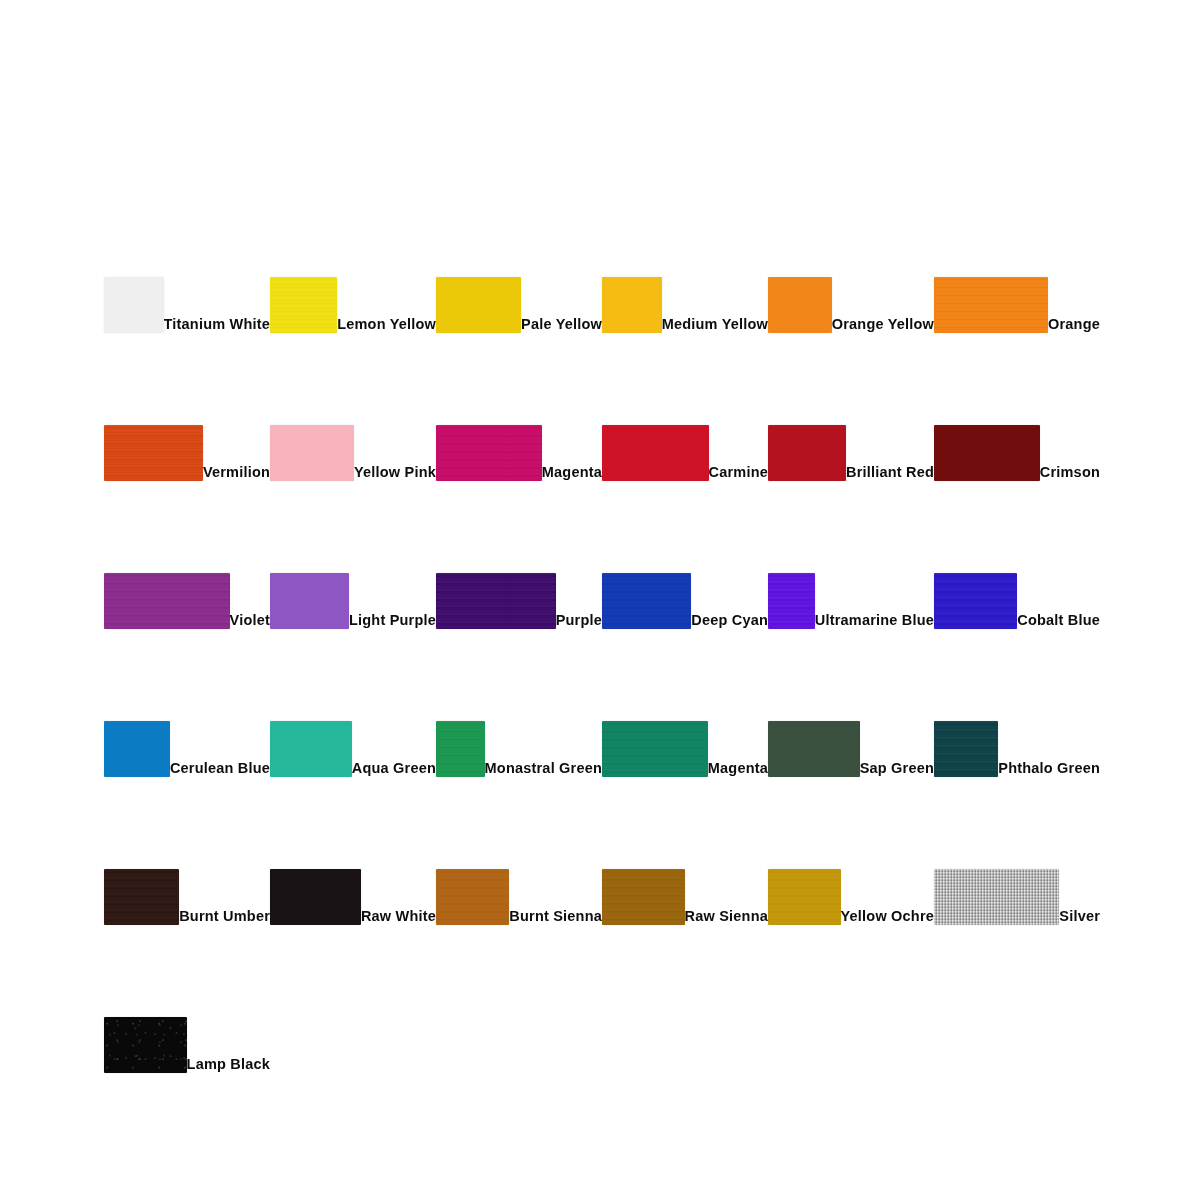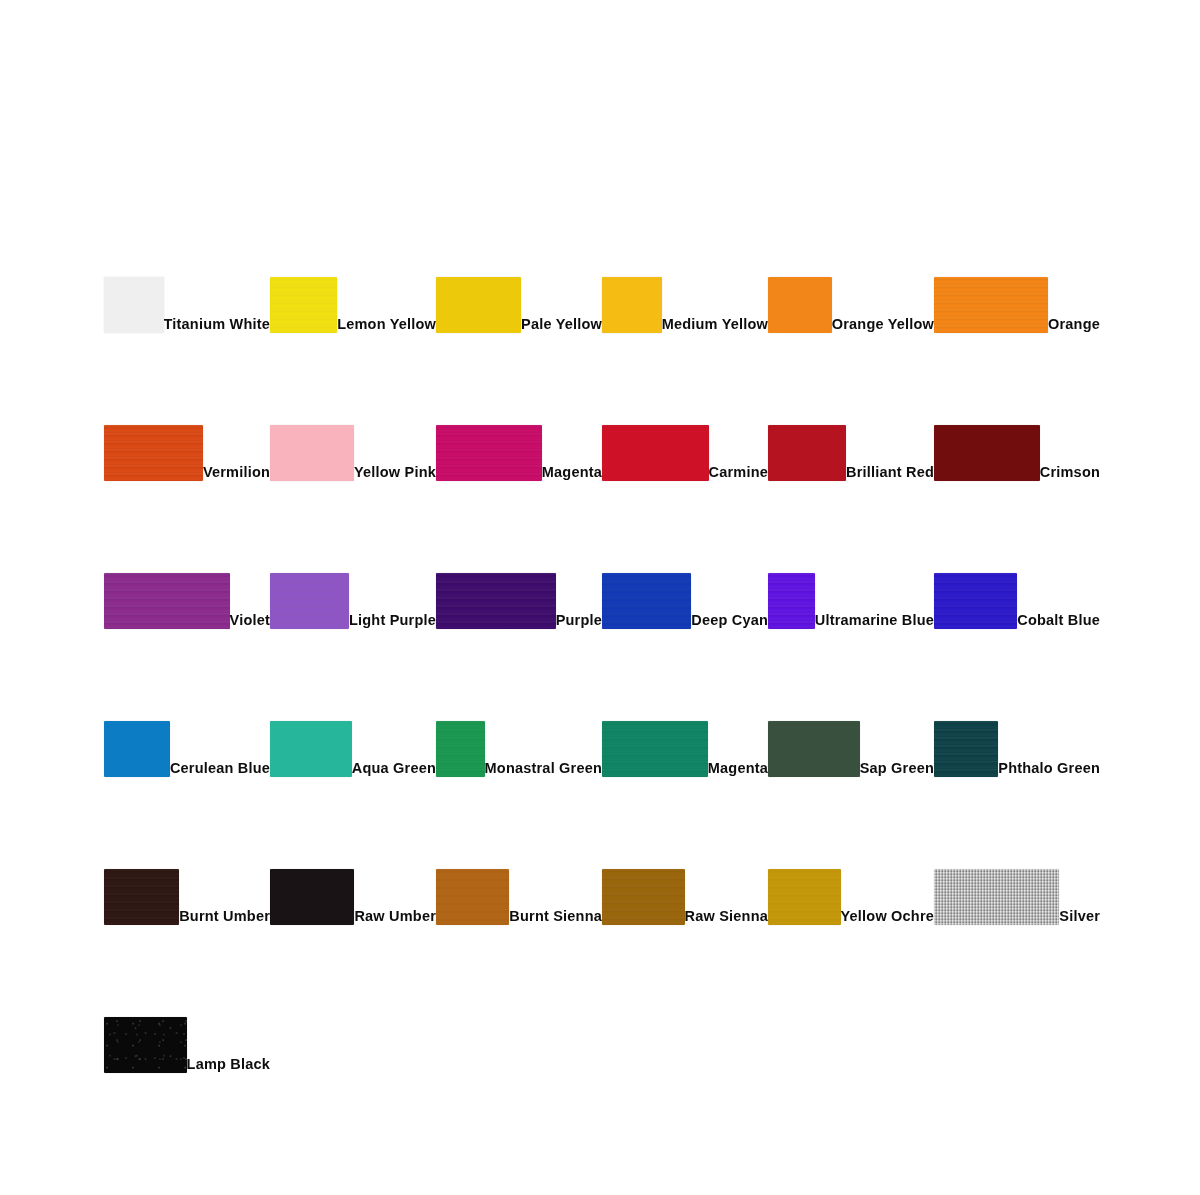--- a/index.html
+++ b/index.html
@@ -216,21 +216,21 @@
       <div class="swatch-cell">
         <div class="swatch-chip tex-strong" style="background-color: rgb(13, 65, 71);"></div>
         <div class="swatch-label">Phthalo Green</div>
       </div>
       <div class="swatch-cell">
         <div class="swatch-chip tex-normal" style="background-color: rgb(46, 23, 18);"></div>
         <div class="swatch-label">Burnt Umber</div>
       </div>
       <div class="swatch-cell">
         <div class="swatch-chip tex-flat" style="background-color: rgb(25, 18, 20);"></div>
-        <div class="swatch-label">Raw Umber</div>
+        <div class="swatch-label">Raw White</div>
       </div>
       <div class="swatch-cell">
         <div class="swatch-chip tex-normal" style="background-color: rgb(176, 100, 21);"></div>
         <div class="swatch-label">Burnt Sienna</div>
       </div>
       <div class="swatch-cell">
         <div class="swatch-chip tex-normal" style="background-color: rgb(153, 101, 12);"></div>
         <div class="swatch-label">Raw Sienna</div>
       </div>
       <div class="swatch-cell">

